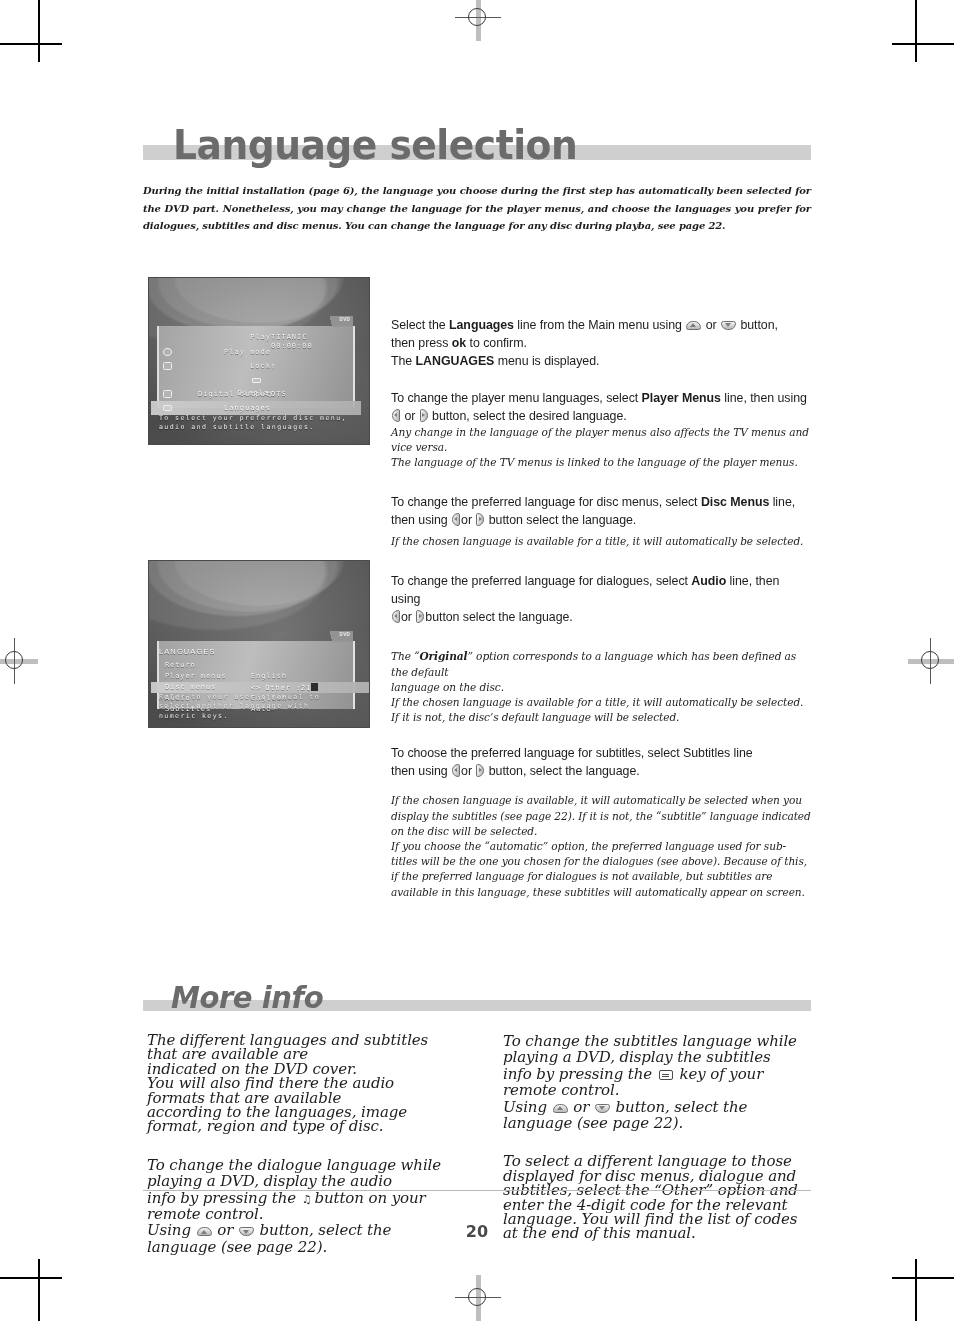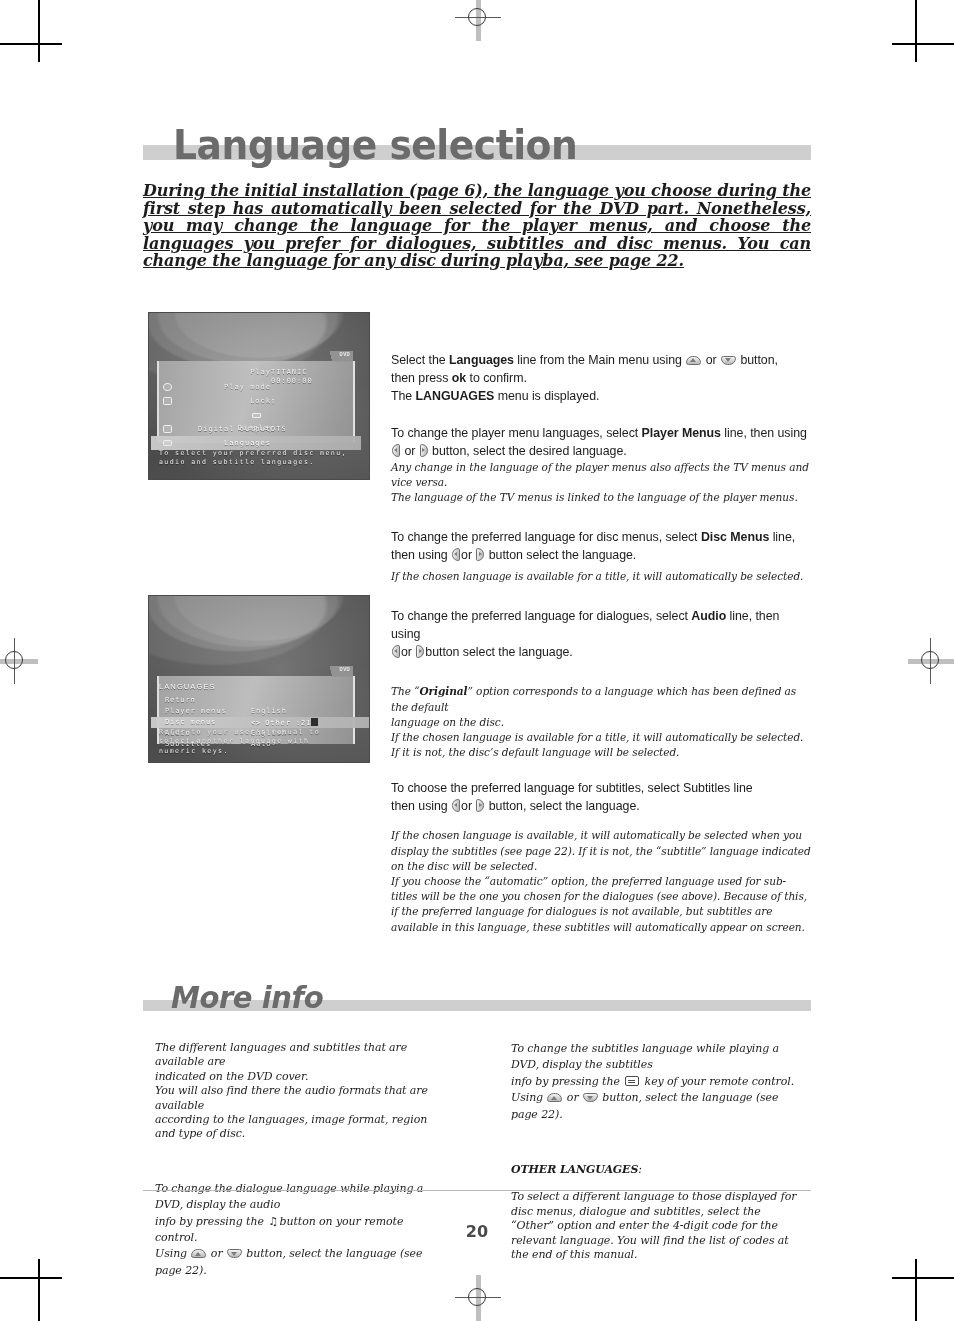--- a/index.html
+++ b/index.html
@@ -75,27 +75,26 @@
     font-weight: 700;
     color: #6b6b6b;
     transform: scaleX(0.97);
   }
 
   
   .intro {
     font-family: "DejaVu Serif", serif;
     font-style: italic;
     font-weight: 700;
-    font-size: 16px;
+    font-size: 10px;
     line-height: 17.5px;
     color: #1d1d1d;
     margin: 14px 0 0 0;
     text-align: justify;
     letter-spacing: -0.15px;
-    text-decoration: underline;
   }
 
   
   .body-area {
     position: relative;
     margin-top: 42px;
     height: 540px;
   }
 
   .shots { position: absolute; left: 5px; top: 0; width: 226px; }
@@ -345,24 +344,24 @@
   }
   .mi-cols {
     display: flex;
     gap: 44px;
     margin-top: 12px;
   }
   .mi-col { width: 312px; }
   .mi-col p {
     font-family: "DejaVu Serif", serif;
     font-style: italic;
-    font-size: 11px;
+    font-size: 15px;
     line-height: 16.4px;
     color: #1d1d1d;
-    margin: 12px;
+    margin: 4px;
     letter-spacing: -0.1px;
   }
   .mi-col p.tight { line-height: 14.4px; }
   .mi-col p b { font-weight: 700; }
   .mi-gap { height: 15px; }
 
   
   .footer-rule {
     position: absolute;
     left: 143px; top: 1190px; width: 668px;
@@ -606,22 +605,19 @@
       </p>
     </div>
 
     <div class="mi-col">
       <p>
         <span>To change the subtitles language while playing a DVD, display the subtitles</span><br>
         <span>info by pressing the </span><span class="btn-sub"></span><span> key of your remote control.</span><br>
         <span>Using </span><span class="btn-up"></span><span> or </span><span class="btn-dn"></span><span> button, select the language (see page 22).</span>
       </p>
       <div class="mi-gap"></div>
-      <p>
-        <b>OTHER LANGUAGES</b><span>:</span>
-      </p>
       <p class="tight">To select a different language to those displayed for disc menus, dialogue and subtitles, select the “Other” option and enter the 4-digit code for the relevant language. You will find the list of codes at the end of this manual.</p>
     </div>
   </div>
 </div>
 
 <div class="footer-rule"></div>
 <div class="folio">20</div>
 
 </body></html>

